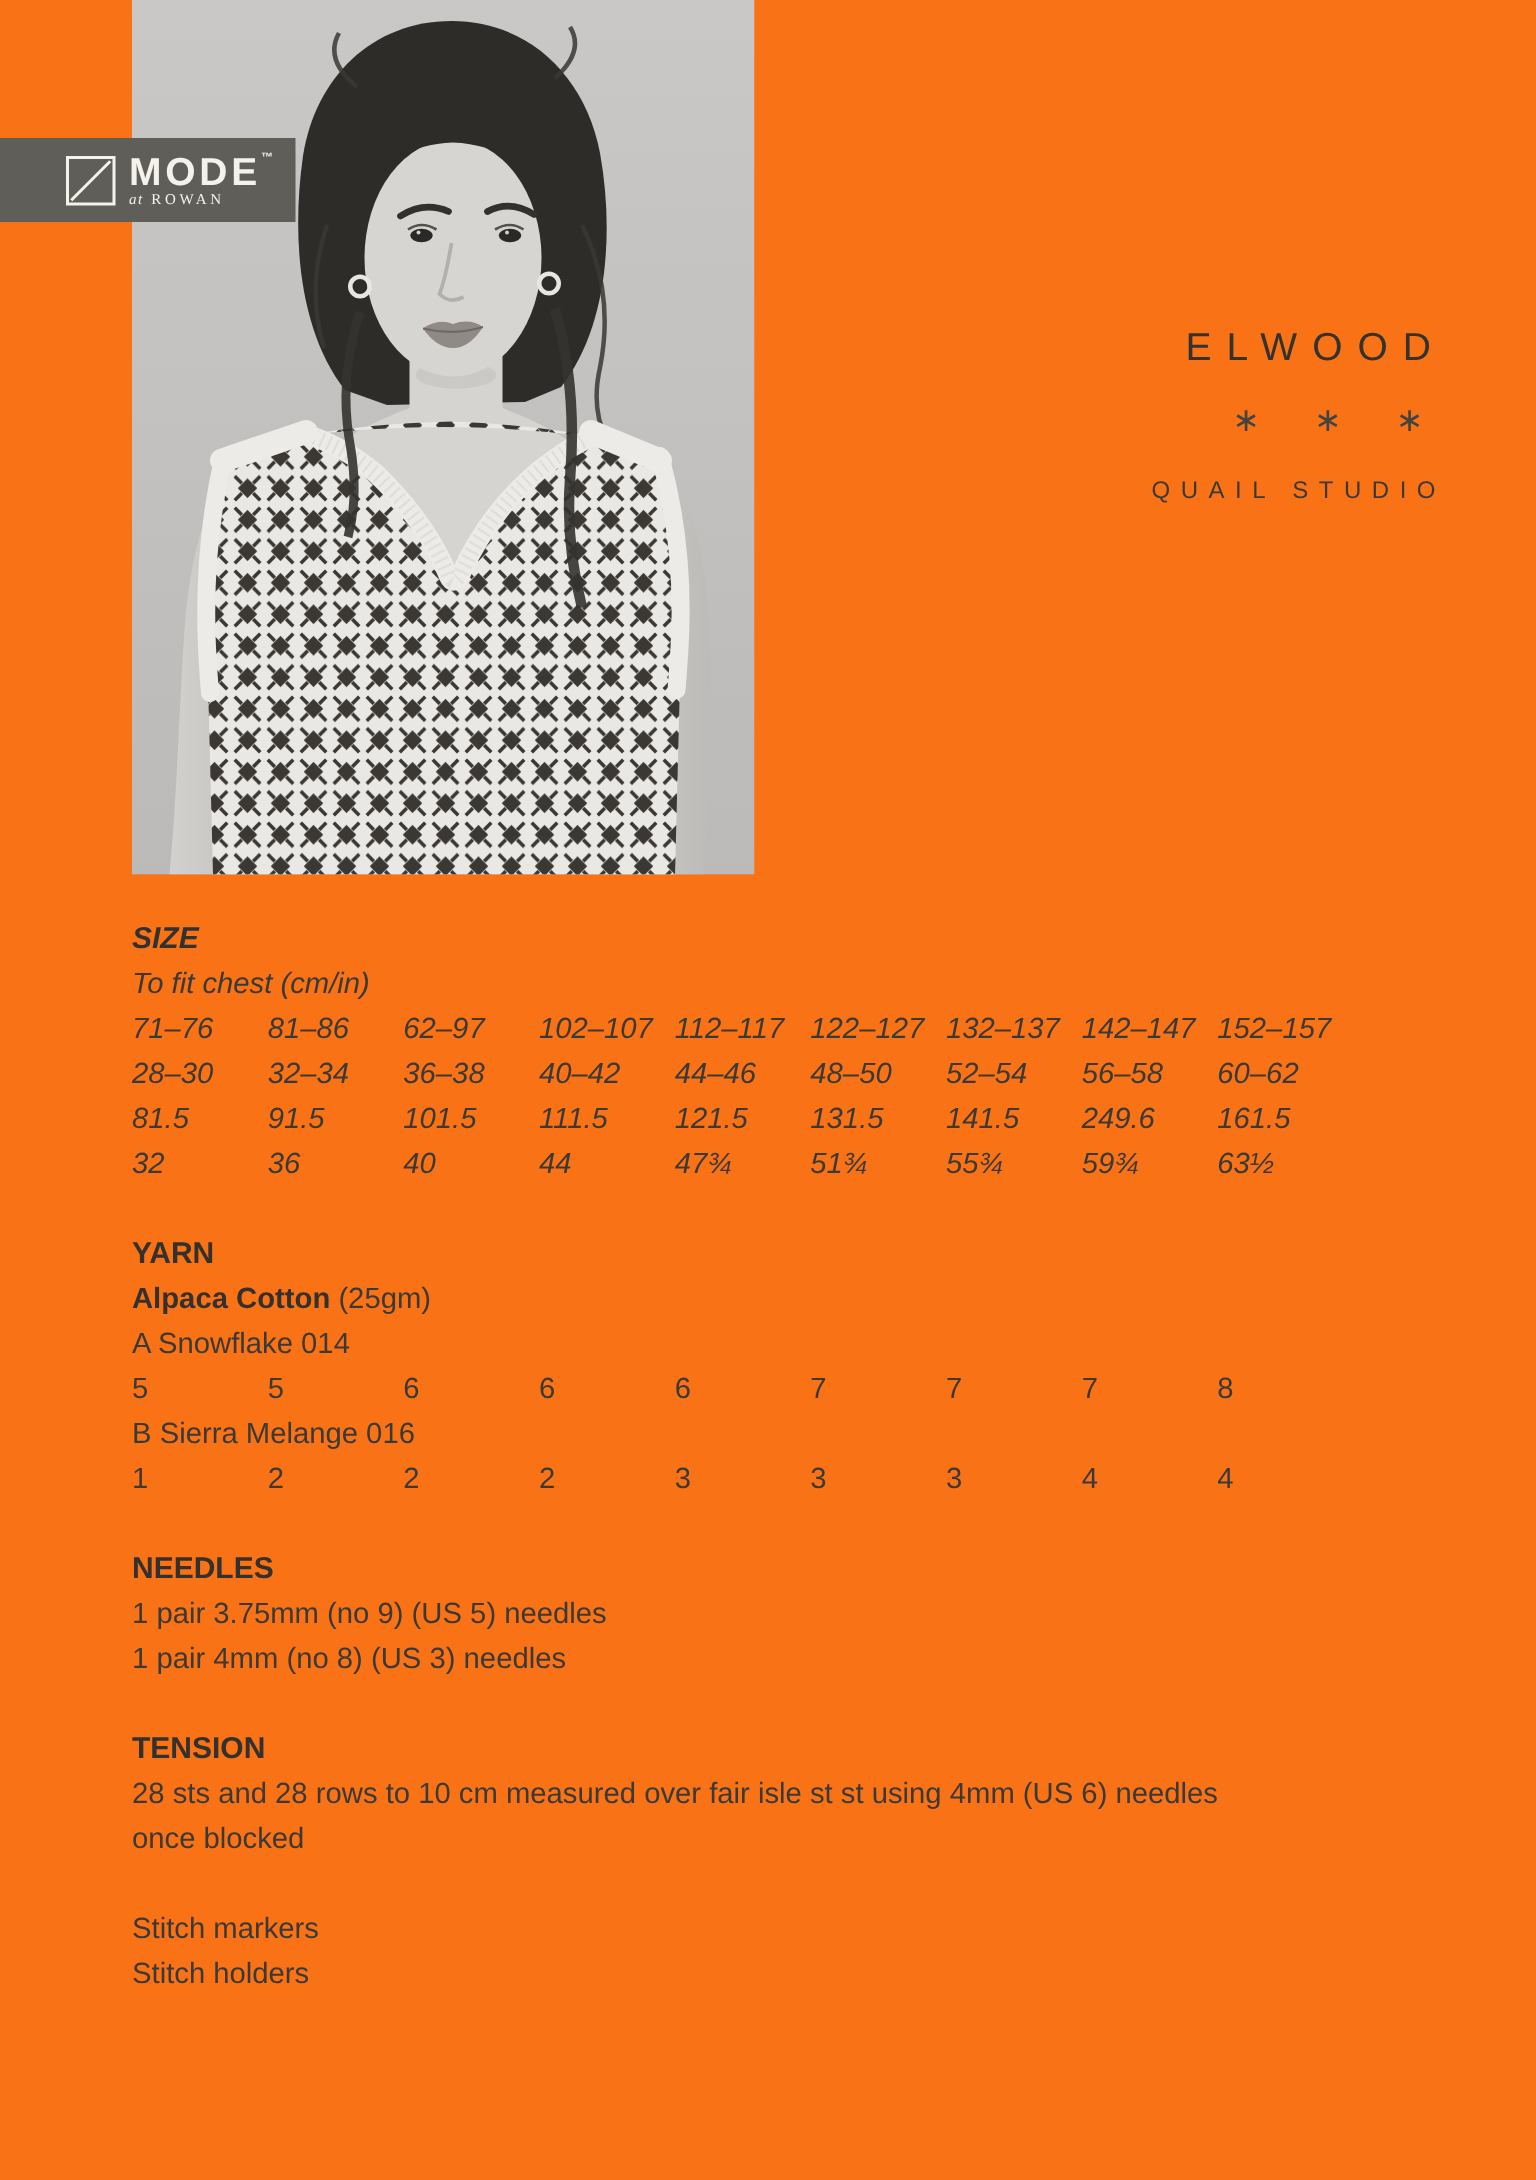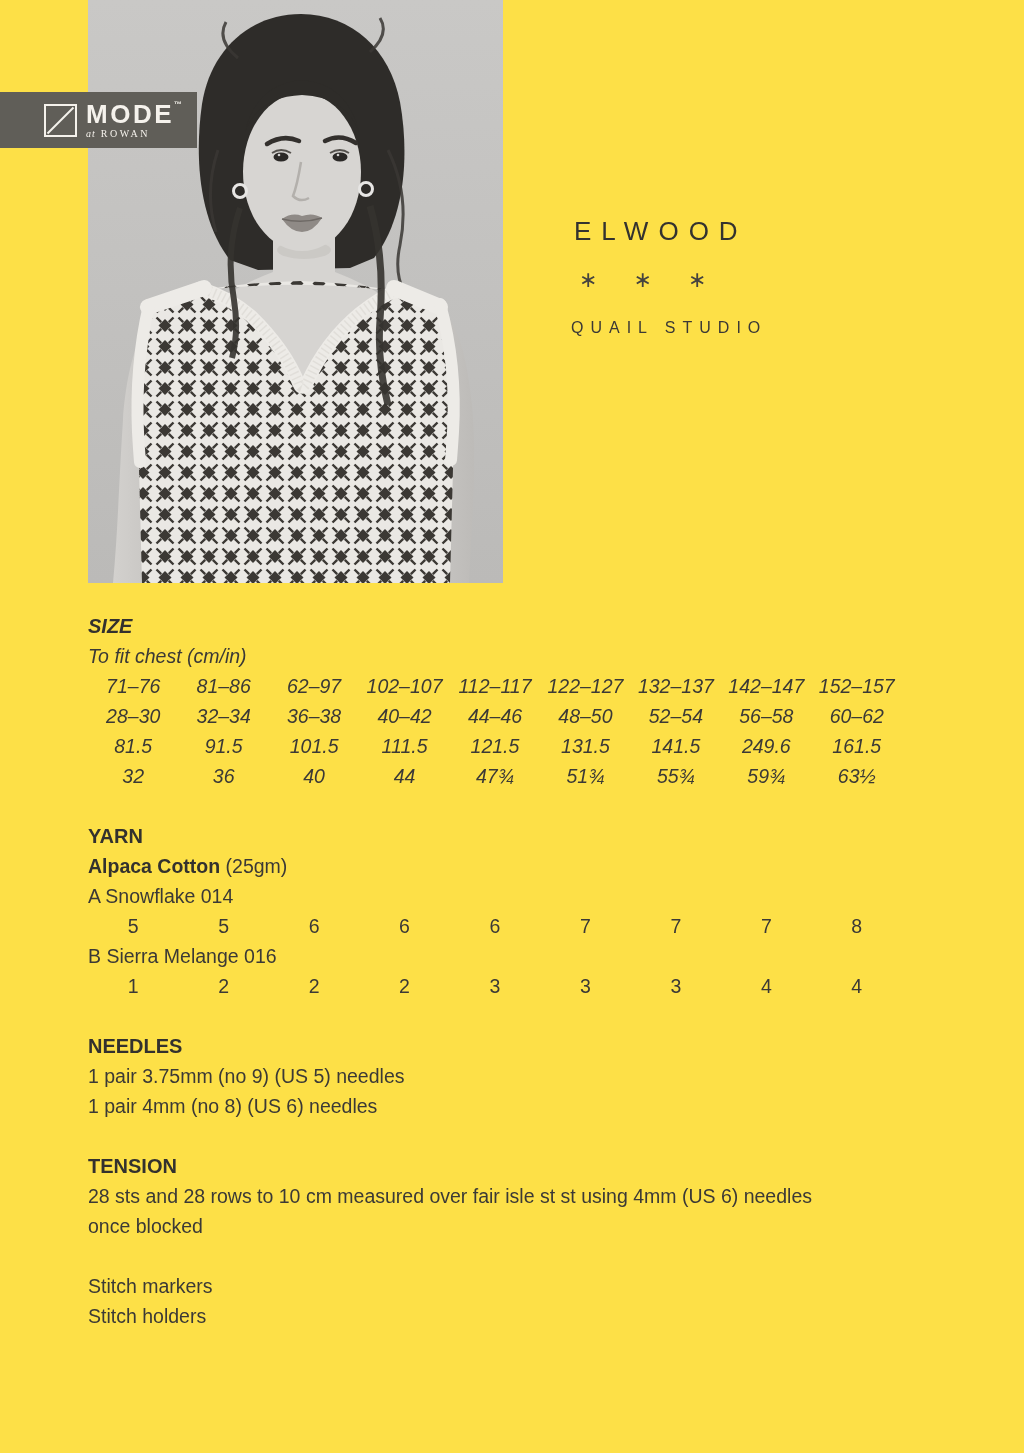--- a/index.html
+++ b/index.html
@@ -1,49 +1,49 @@
 <!DOCTYPE html>
 <html><head>
 <meta charset="utf-8">
 <style>
   html,body { margin:0; padding:0; }
   .page {
     position:relative; width:1024px; height:1453px;
-    background:#fde047; overflow:hidden;
+    background:#f97316; overflow:hidden;
     font-family:"Liberation Sans", sans-serif;
     color:#3b3936;
   }
   
   .photo { position:absolute; left:88px; top:0; width:415px; height:583px; }
   .photo svg { display:block; }
   
   .badge {
     position:absolute; left:0; top:92px; width:197px; height:56px;
     background:#605e58; display:flex; align-items:center;
     box-sizing:border-box; padding-left:44px; gap:9px; z-index:5;
   }
   .badge-square { width:29px; height:29px; border:2px solid #f5f2ec; flex:0 0 auto; }
   .badge-square svg { display:block; }
   .badge-text { color:#f5f2ec; line-height:1; }
   .badge-mode { font-size:26px; font-weight:bold; letter-spacing:2.5px; }
   .badge-tm { font-size:8px; vertical-align:top; letter-spacing:0; }
   .badge-sub { font-family:"Liberation Serif", serif; font-size:10px; letter-spacing:2.5px; margin-top:2px; }
   .badge-sub .at { font-style:italic; text-transform:lowercase; letter-spacing:1px; }
   
-  .titleblock { position:absolute; left:564px; top:216px; width:400px; text-align:left; }
+  .titleblock { position:absolute; left:564px; top:216px; width:400px; text-align:right; }
   .title   { font-size:26px; letter-spacing:10px; padding-left:10px; color:#33322f; }
   .stars   { margin-top:20px; font-size:22px; letter-spacing:15px; padding-left:15px; color:#45433f; }
   .designer{ margin-top:26px; font-size:16px; letter-spacing:7px; padding-left:7px; color:#3b3936; }
   
   .content { position:absolute; left:88px; top:611px; width:814px; font-size:19.5px; line-height:30px; }
   .section { margin-top:30px; }
   .section:first-child { margin-top:0;font-style:italic; }
   .h { font-weight:bold; font-size:20px; color:#33312e; }
   p { margin:0; }
-  .numrow { display:grid; grid-template-columns:repeat(9,1fr); text-align:center; }
+  .numrow { display:grid; grid-template-columns:repeat(9,1fr); }
   .numrow span { display:block; }
   .b { font-weight:bold; color:#33312e; }
 </style>
 </head>
 <body>
 
 <div class="page">
 
   <div class="photo">
     <svg width="415" height="583" viewBox="0 0 415 583">
@@ -204,21 +204,21 @@
         <span>3</span>
         <span>3</span>
         <span>4</span>
         <span>4</span>
       </div>
     </div>
 
     <div class="section">
       <p class="h">NEEDLES</p>
       <p>1 pair 3.75mm (no 9) (US 5) needles</p>
-      <p>1 pair 4mm (no 8) (US 6) needles</p>
+      <p>1 pair 4mm (no 8) (US 3) needles</p>
     </div>
 
     <div class="section">
       <p class="h">TENSION</p>
       <p>28 sts and 28 rows to 10 cm measured over fair isle st st using 4mm (US 6) needles</p>
       <p>once blocked</p>
     </div>
 
     <div class="section">
       <p>Stitch markers</p>

